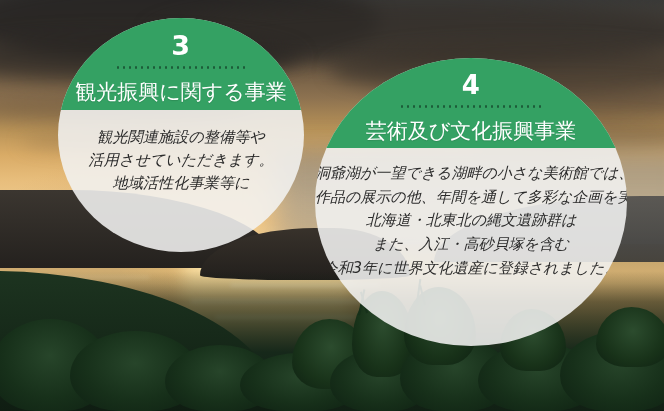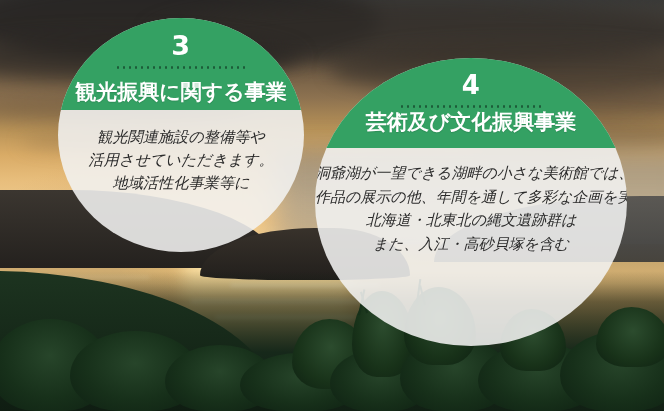--- a/index.html
+++ b/index.html
@@ -204,21 +204,21 @@
   }
   .dots i {
     display: block;
     width: 2.6px; height: 2.6px;
     border-radius: 50%;
     background: #1c5c39;
   }
 
   .circle-title {
     color: #ffffff;
-    font-weight: bold;
+    font-weight: normal;
     white-space: nowrap;
     text-shadow: 0 1px 1px rgba(0,0,0,0.12);
   }
 
   .circle-body {
     position: absolute;
     left: 0; right: 0;
     text-align: center;
     color: #2b2b2b;
     line-height: 1.52;
@@ -239,21 +239,21 @@
   #circle-3 .circle-body  { top: 108px; font-size: 15.2px; }
 
   
   #circle-4 {
     left: 315px; top: 58px;
     width: 312px; height: 288px;
     z-index: 3;
   }
   #circle-4 .circle-head { height: 90px; padding-top: 14px; }
   #circle-4 .circle-num   { font-size: 26px; }
-  #circle-4 .circle-title { font-size: 21px; }
+  #circle-4 .circle-title { font-size: 21px; margin-top: 9px; }
   #circle-4 .circle-body  { top: 104px; font-size: 15px; line-height: 1.58; }
 </style>
 </head>
 <body>
 
 <div class="stage">
 
   <div class="photo">
     <div class="sky"></div>
     <div class="cloud c1"></div>
@@ -366,16 +366,17 @@
           <i></i>
           <i></i>
         </div>
       <div class="circle-title">芸術及び文化振興事業</div>
     </div>
     <div class="circle-body">
         <p>洞爺湖が一望できる湖畔の小さな美術館では、</p>
         <p>作品の展示の他、年間を通して多彩な企画を実施。</p>
         <p>北海道・北東北の縄文遺跡群は</p>
         <p>また、入江・高砂貝塚を含む</p>
+        <p>令和3年に世界文化遺産に登録されました。</p>
       </div>
   </div>
 
 </div>
 
 </body></html>

